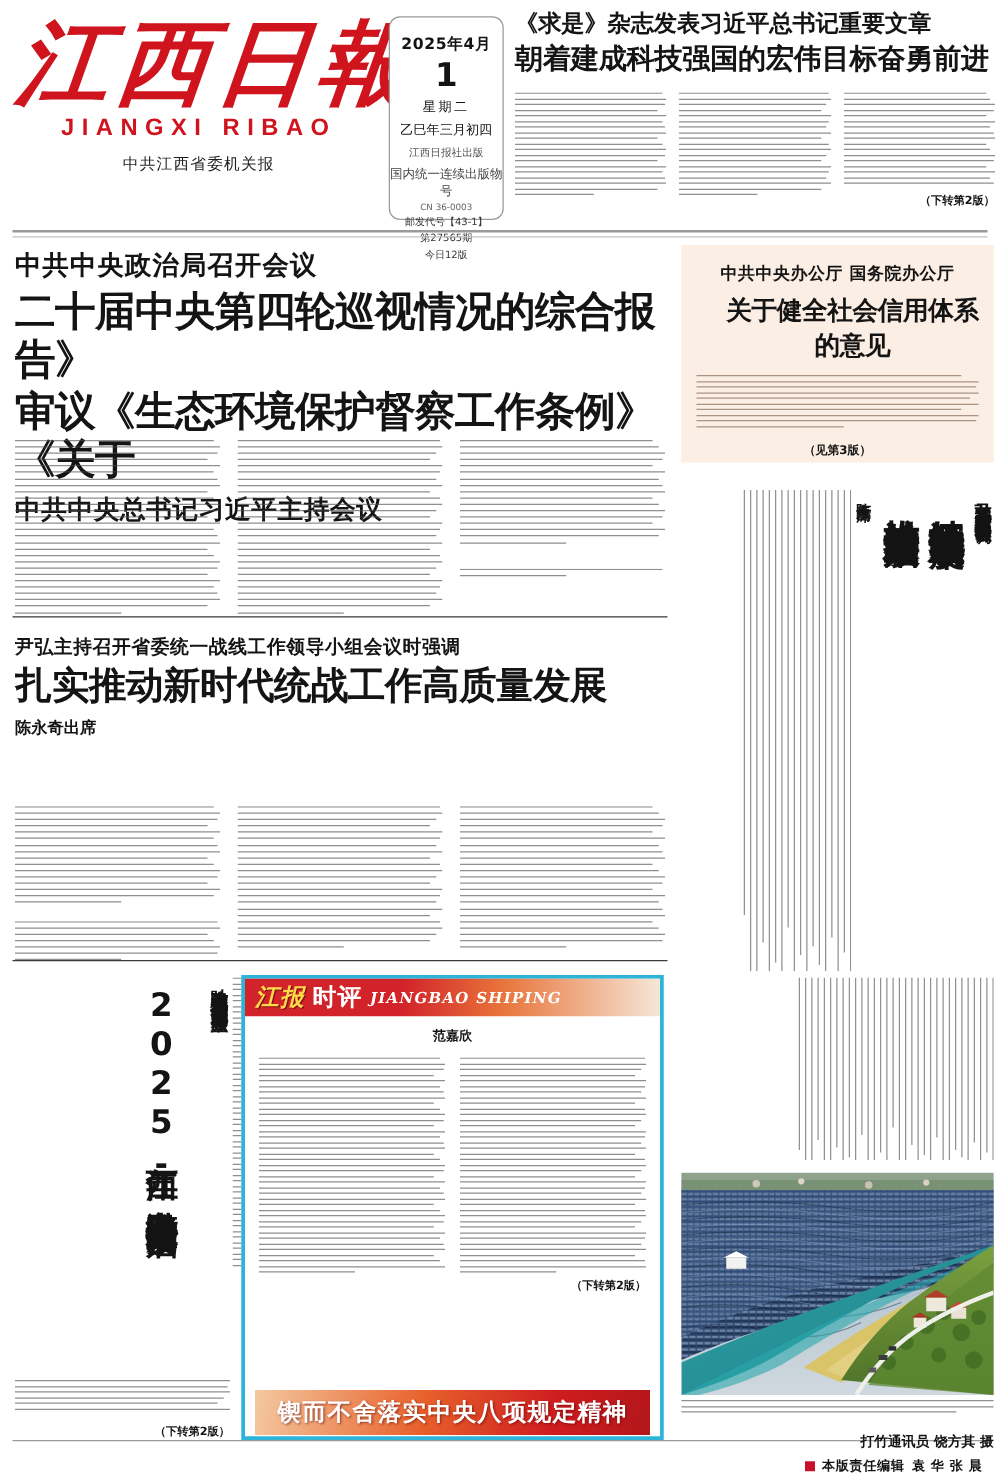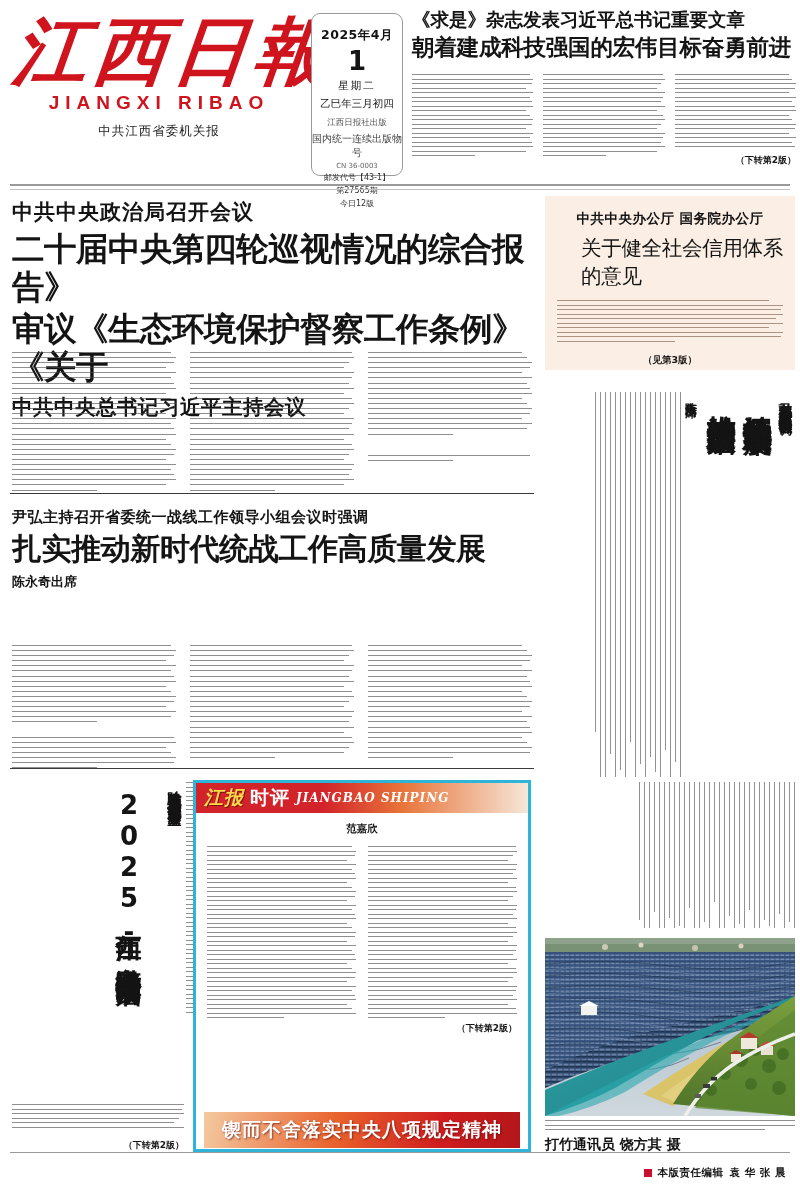--- a/index.html
+++ b/index.html
@@ -91,21 +91,21 @@
   
   .notice{
     position:absolute;left:545px;top:196px;width:250px;height:174px;
     background:#fbeee4;box-sizing:border-box;padding:14px 12px 8px;
   }
   .notice .n1{
     font-family:"DejaVu Serif","Liberation Serif",serif;
     text-align:center;font-size:13.5px;font-weight:700;letter-spacing:.5px;
   }
   .notice .n2{
-    font-size:20.5px;font-weight:400;margin-top:6px;letter-spacing:-.3px;margin-left:24px;
+    text-align:center;font-size:20.5px;font-weight:700;margin-top:6px;letter-spacing:-.3px;margin-left:24px;
   }
   .notice .nbody{margin-top:10px;}
   .notice .nbody .ln{background:#6b4a35;opacity:.55;}
   .notice .n3{text-align:center;font-size:9.5px;margin-top:9px;font-weight:700;}
 
   
   .lead2{position:absolute;left:12px;top:508px;width:520px;}
   .lead2 .kicker{
     font-family:"DejaVu Serif","Liberation Serif",serif;
     font-size:15px;font-weight:700;letter-spacing:.5px;
@@ -182,21 +182,21 @@
   }
   .comm-banner span{
     color:#fff;font-size:19px;font-weight:800;letter-spacing:1px;
     text-shadow:1px 1px 2px rgba(90,0,0,.6);
   }
 
   
   .photo{position:absolute;left:545px;top:938px;width:250px;height:178px;overflow:hidden;}
   .photo svg{display:block;}
   .photocap{position:absolute;left:545px;top:1120px;width:250px;}
-  .photocap .credit{font-size:14px;font-weight:700;margin-top:2px;}
+  .photocap .credit{font-size:11px;text-align:right;font-weight:700;margin-top:12px;}
 
   
   .footer{
     position:absolute;left:0;top:1162px;width:800px;height:22px;
     display:flex;align-items:center;justify-content:flex-end;padding-right:14px;
     box-sizing:border-box;gap:6px;
   }
   .footer .sq{width:8px;height:8px;background:#c8102e;display:inline-block;}
   .footer .txt{font-size:10.5px;font-weight:700;letter-spacing:.5px;}
 </style>

